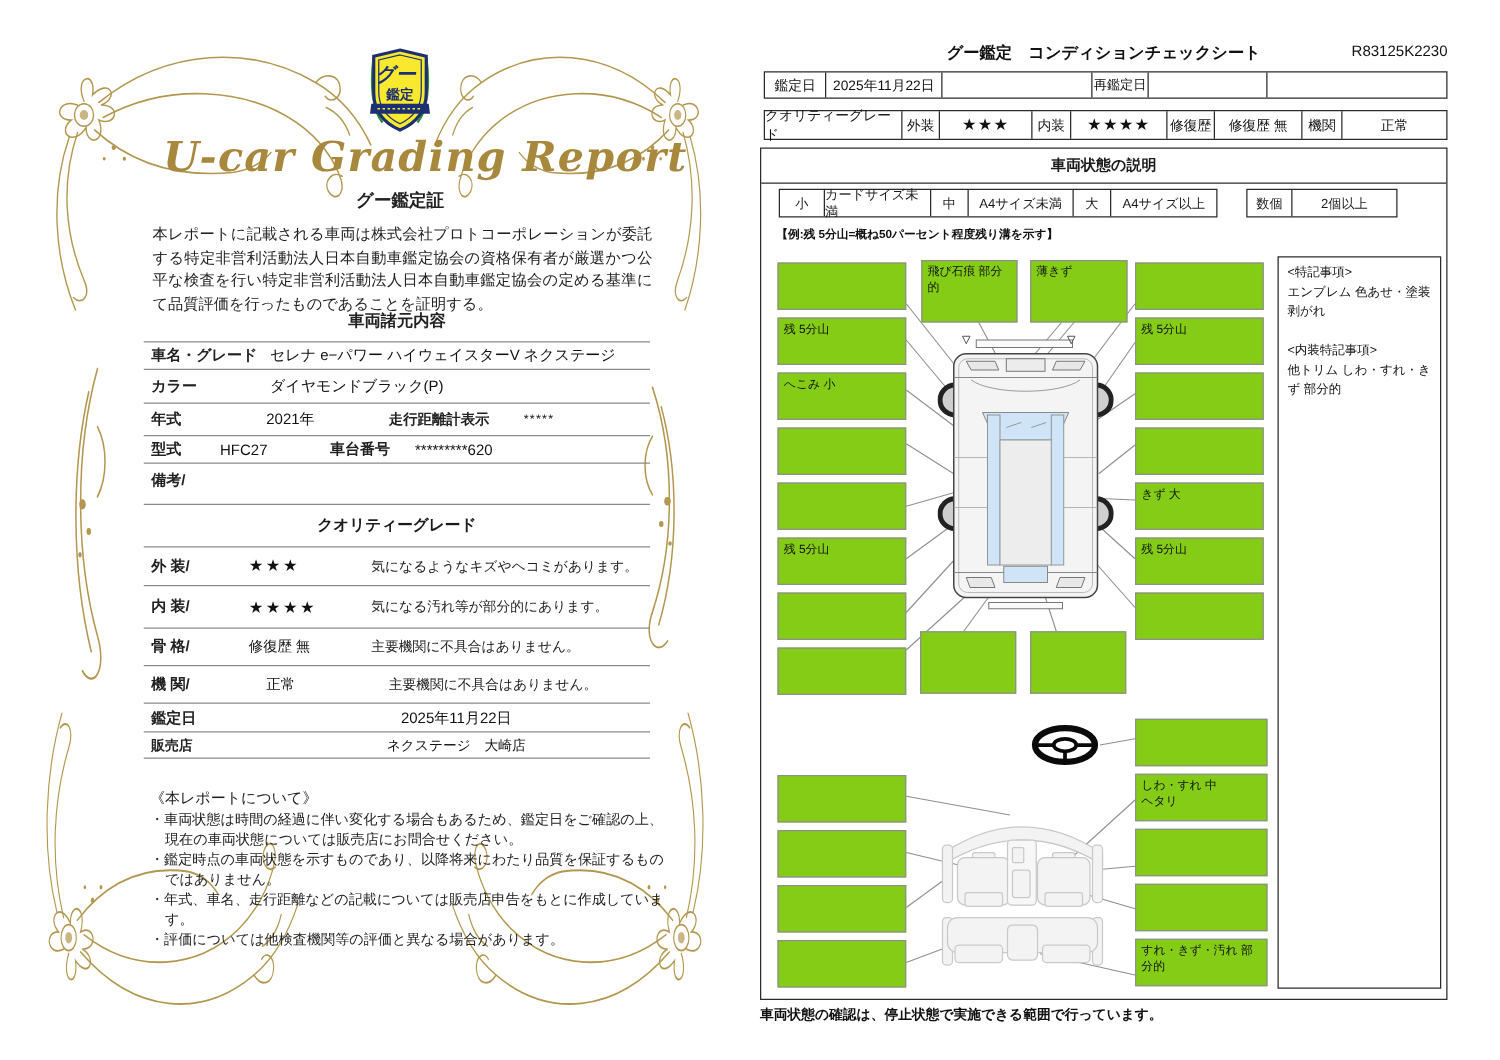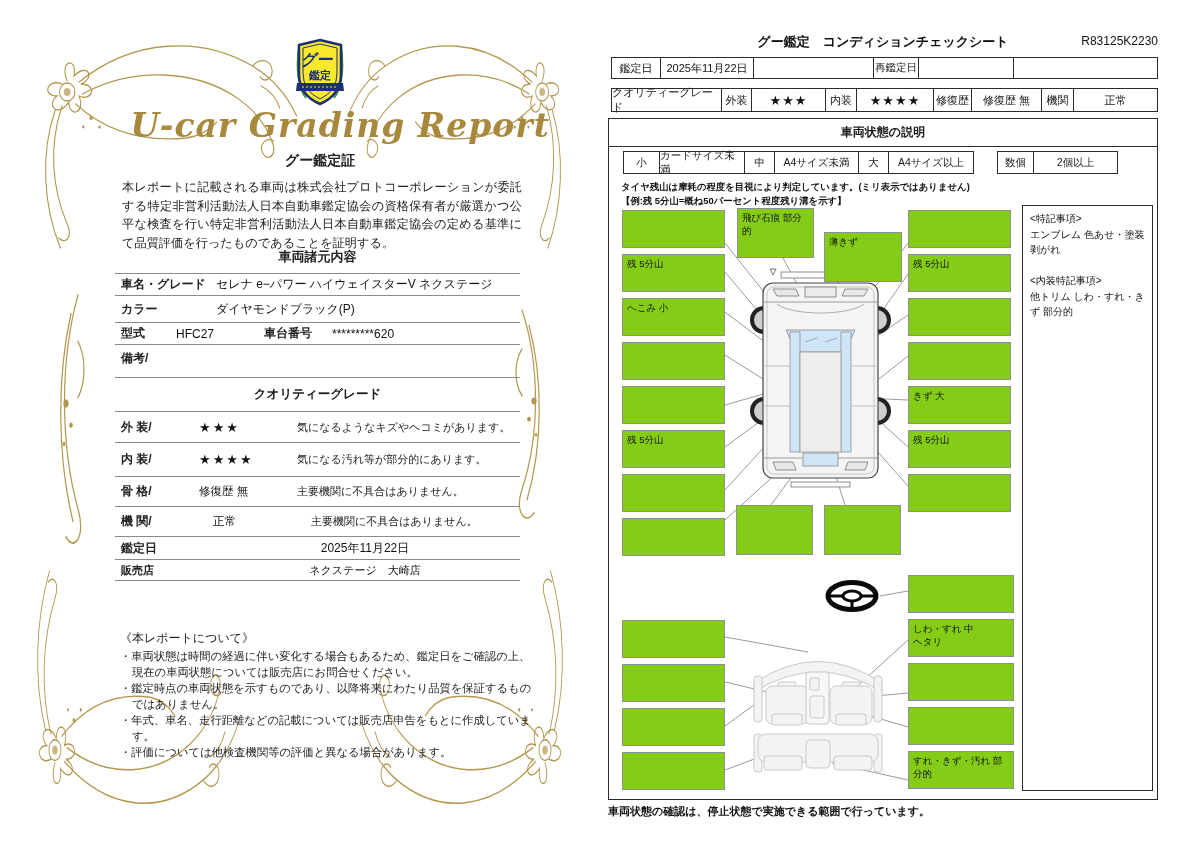--- a/index.html
+++ b/index.html
@@ -110,20 +110,26 @@
 
   <div class="abs ltable" style="left:115px;top:273px;width:405px;">
     <div class="trow h22">
       <span class="lab" style="width:95px">車名・グレード</span>
       <span class="val">セレナ e−パワー ハイウェイスターV ネクステージ</span>
     </div>
     <div class="trow h27">
       <span class="lab" style="width:95px">カラー</span>
       <span class="val">ダイヤモンドブラック(P)</span>
     </div>
+    <div class="trow h26">
+      <span class="lab" style="width:92px">年式</span>
+      <span class="val" style="width:98px">2021年</span>
+      <span class="lab" style="width:108px;font-size:11.5px">走行距離計表示</span>
+      <span class="val" style="font-size:10px;letter-spacing:1px">*****</span>
+    </div>
     <div class="trow h22">
       <span class="lab" style="width:55px">型式</span>
       <span class="val" style="width:88px">HFC27</span>
       <span class="lab" style="width:68px">車台番号</span>
       <span class="val">*********620</span>
     </div>
     <div class="trow h33" style="align-items:flex-start;padding-top:5px">
       <span class="lab">備考/</span>
     </div>
     <div class="trow h34 center-row">
@@ -202,21 +208,20 @@
     <div class="cell" style="width:30px">中</div>
     <div class="cell" style="width:84px">A4サイズ未満</div>
     <div class="cell" style="width:30px">大</div>
     <div class="cell" style="flex:1">A4サイズ以上</div>
   </div>
   <div class="abs legend" style="left:997px;top:151px;width:121px;">
     <div class="cell" style="width:36px">数個</div>
     <div class="cell" style="flex:1">2個以上</div>
   </div>
   <div class="abs tire-note" style="left:621px;top:180px;width:420px;">
-    <div>タイヤ残山は摩耗の程度を目視により判定しています。(ミリ表示ではありません)</div>
     <div>【例:残 5分山=概ね50パーセント程度残り溝を示す】</div>
   </div>
 
   <svg class="lines" width="1200" height="848" viewBox="0 0 1200 848" stroke="#8f8f8f" stroke-width="0.9">
     <line x1="725" y1="243" x2="783" y2="316"></line>
       <line x1="725" y1="272" x2="766" y2="321"></line>
     <line x1="725" y1="312" x2="778" y2="352"></line>
       <line x1="725" y1="355" x2="763" y2="379"></line>
     <line x1="725" y1="405" x2="781" y2="389"></line>
       <line x1="725" y1="447" x2="766" y2="417"></line>
@@ -311,21 +316,21 @@
   <div class="abox" style="left:622px;top:210px;width:103px;height:38px;"></div>
   <div class="abox" style="left:622px;top:254px;width:103px;height:38px;">残 5分山</div>
   <div class="abox" style="left:622px;top:298px;width:103px;height:38px;">へこみ 小</div>
   <div class="abox" style="left:622px;top:342px;width:103px;height:38px;"></div>
   <div class="abox" style="left:622px;top:386px;width:103px;height:38px;"></div>
   <div class="abox" style="left:622px;top:430px;width:103px;height:38px;">残 5分山</div>
   <div class="abox" style="left:622px;top:474px;width:103px;height:38px;"></div>
   <div class="abox" style="left:622px;top:518px;width:103px;height:38px;"></div>
 
   <div class="abox" style="left:737px;top:208px;width:77px;height:50px;">飛び石痕 部分的</div>
-  <div class="abox" style="left:824px;top:208px;width:78px;height:50px;margin-top:24px;">薄きず</div>
+  <div class="abox" style="left:824px;top:208px;width:78px;height:50px;">薄きず</div>
 
   <div class="abox" style="left:908px;top:210px;width:103px;height:38px;"></div>
   <div class="abox" style="left:908px;top:254px;width:103px;height:38px;">残 5分山</div>
   <div class="abox" style="left:908px;top:298px;width:103px;height:38px;"></div>
   <div class="abox" style="left:908px;top:342px;width:103px;height:38px;"></div>
   <div class="abox" style="left:908px;top:386px;width:103px;height:38px;">きず 大</div>
   <div class="abox" style="left:908px;top:430px;width:103px;height:38px;">残 5分山</div>
   <div class="abox" style="left:908px;top:474px;width:103px;height:38px;"></div>
 
   <div class="abox" style="left:736px;top:505px;width:77px;height:50px;"></div>

